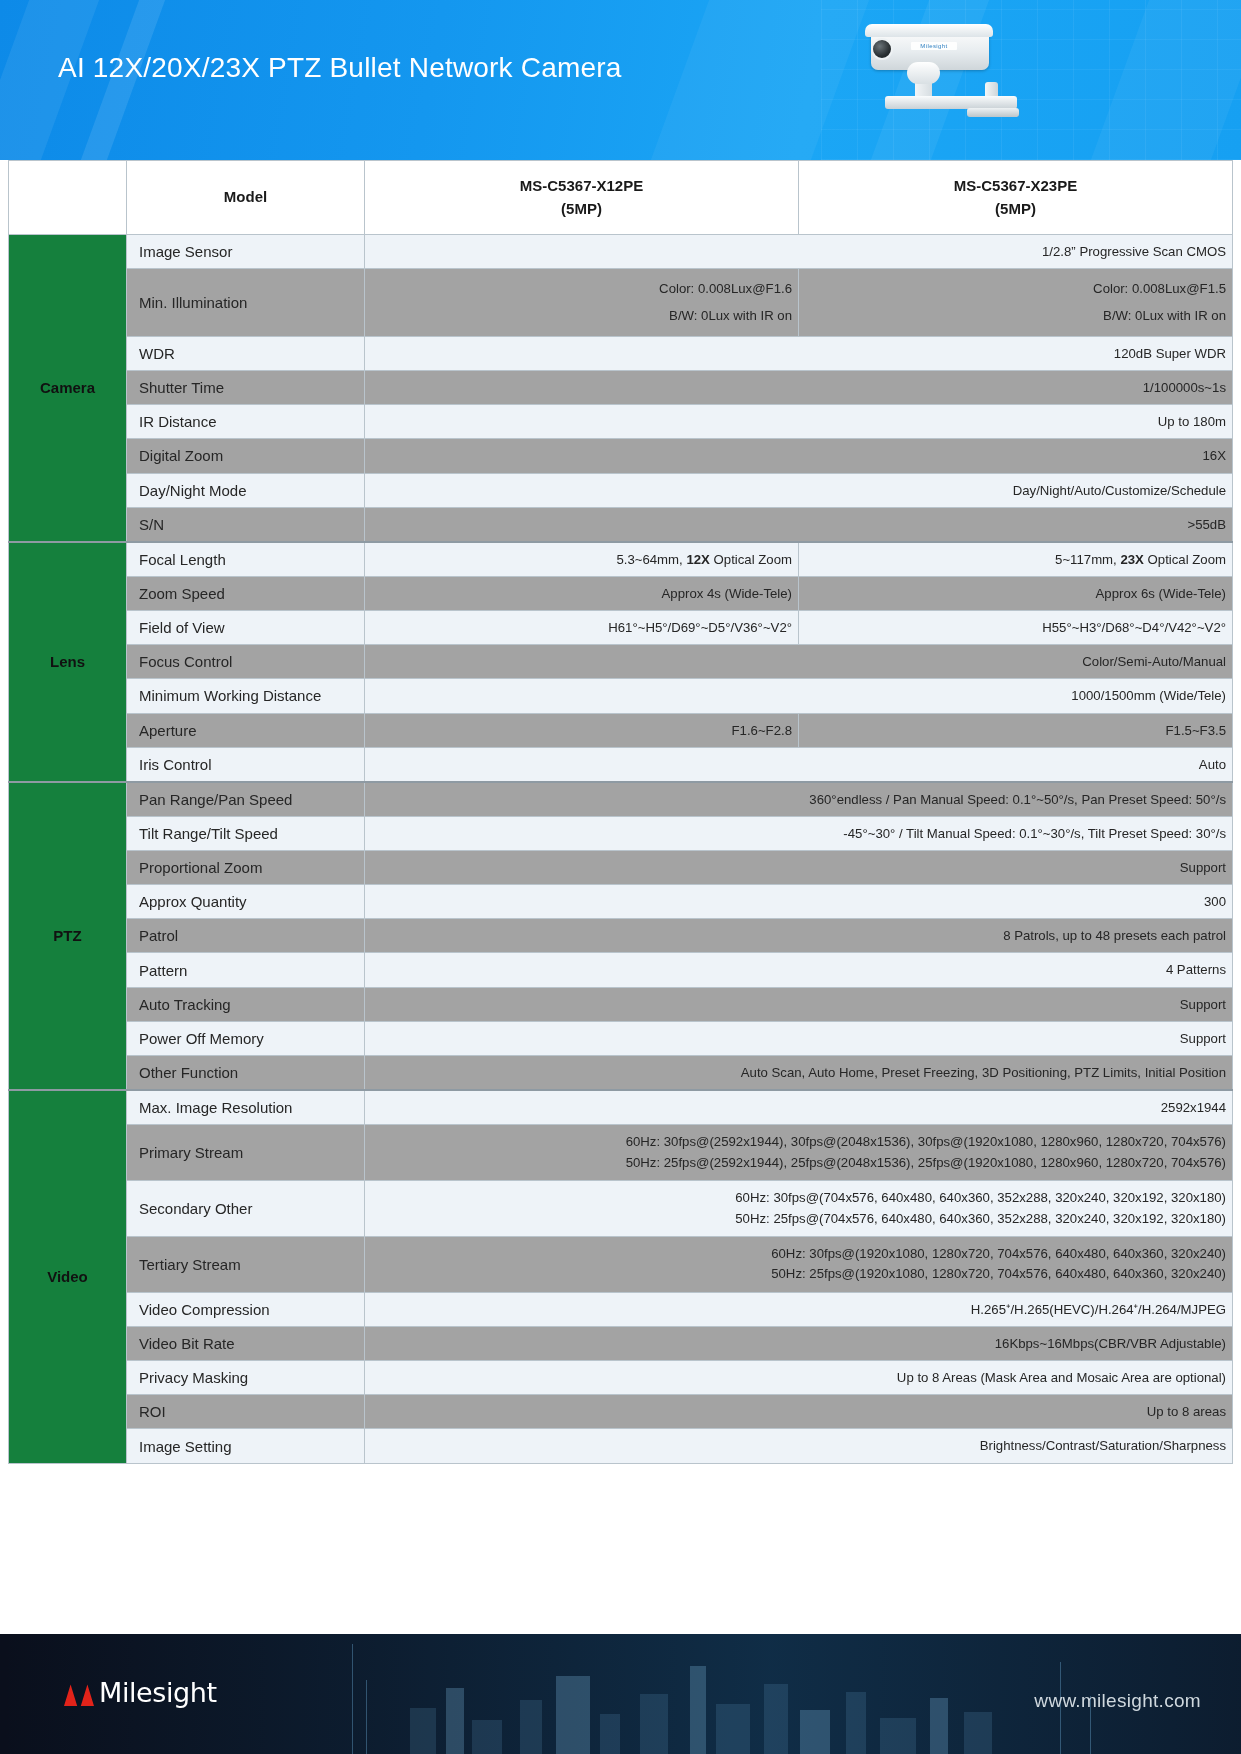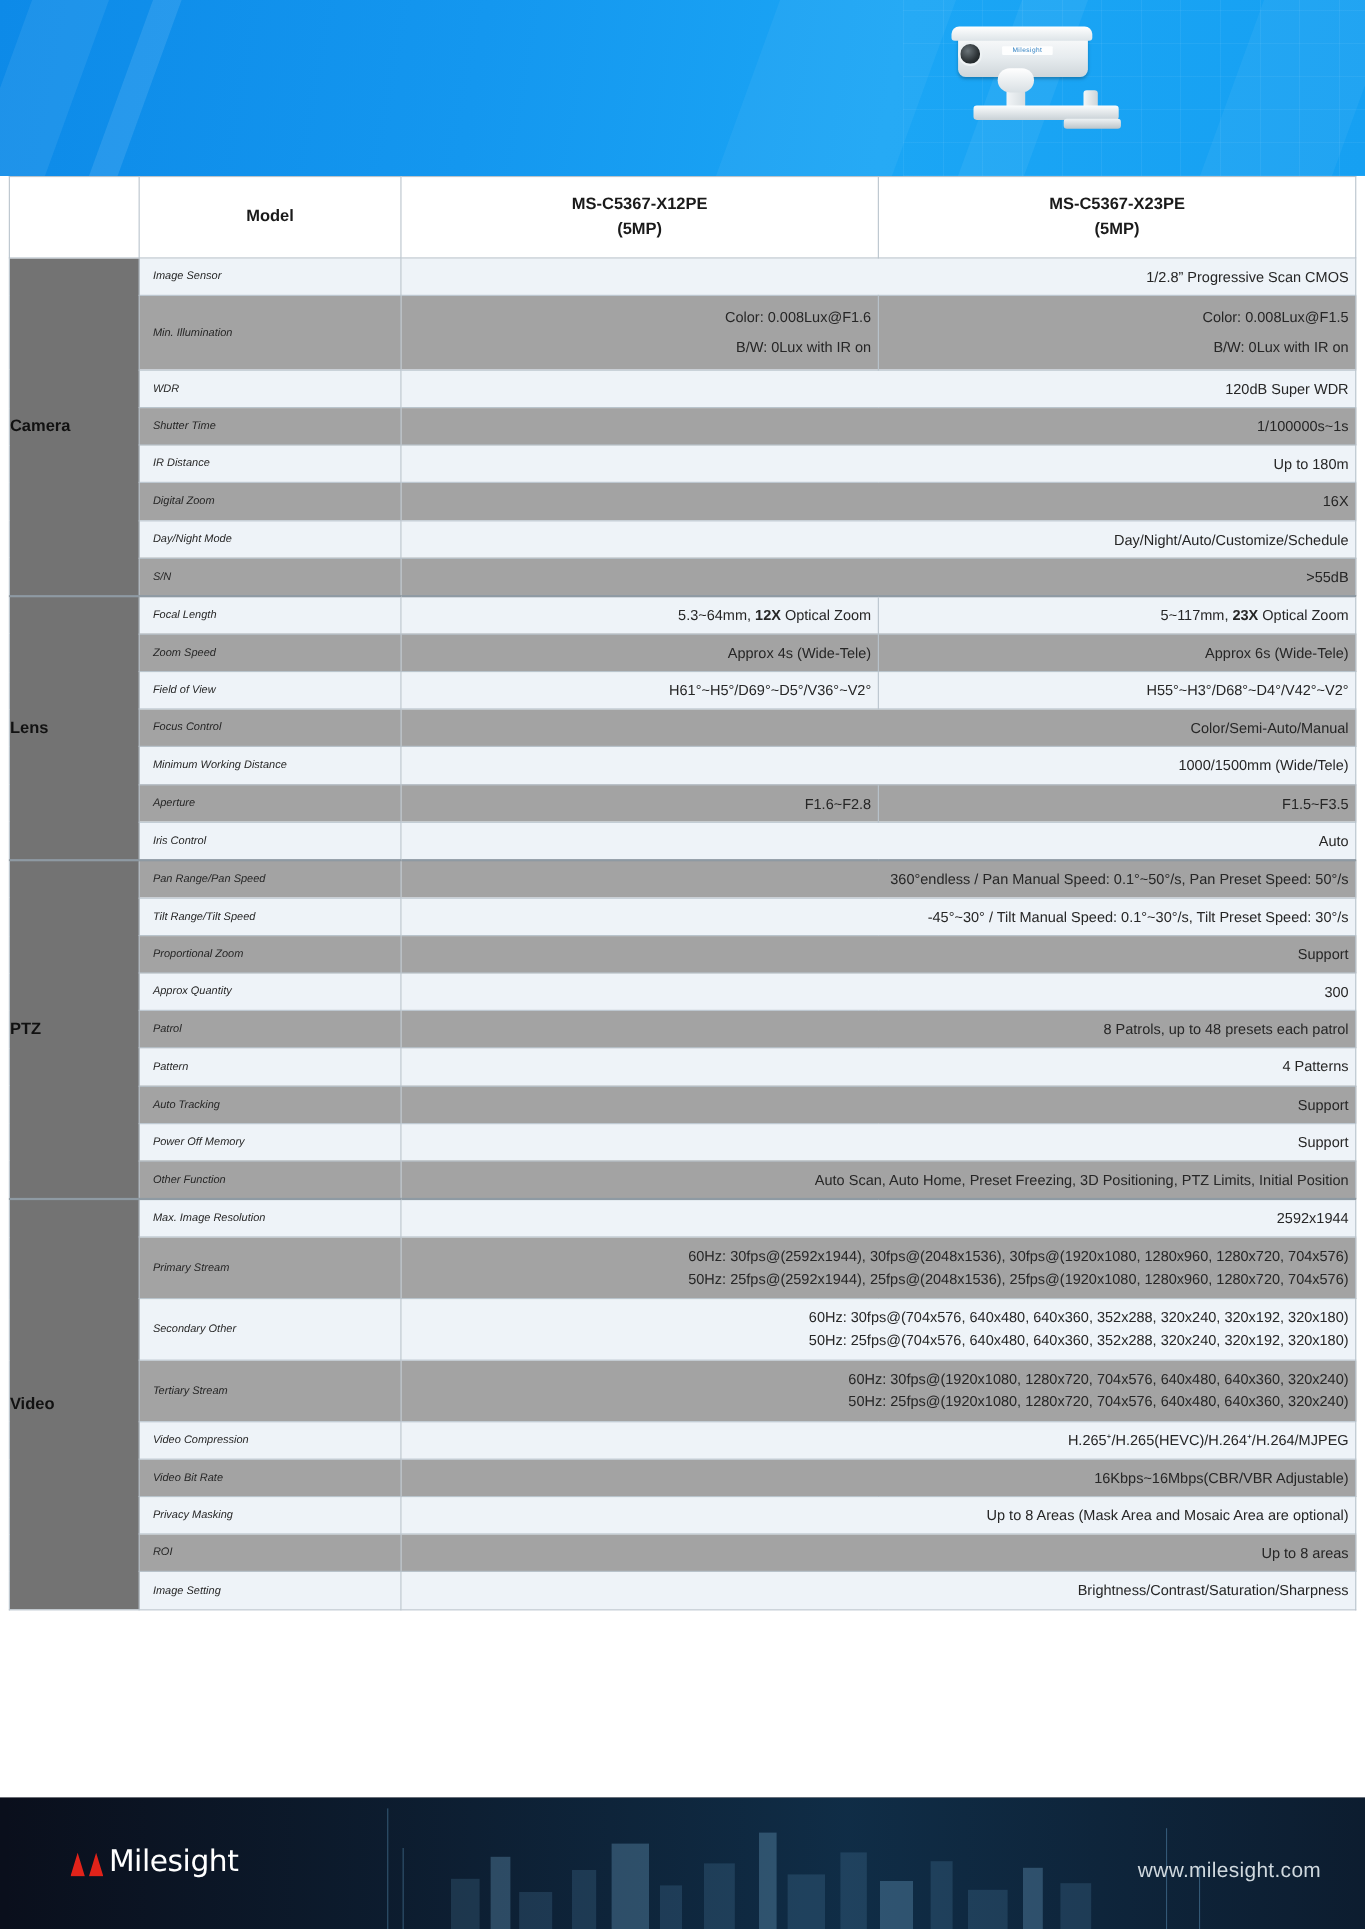--- a/index.html
+++ b/index.html
@@ -111,32 +111,31 @@
     table-layout: fixed;
     font-size: 13.2px;
   }
   table.spec td {
     border: 1px solid #b9c4cc;
     padding: 0;
     vertical-align: middle;
   }
   .cat {
     width: 118px;
-    text-align: left;
+    text-align: center;
     font-weight: bold;
     font-size: 15px;
-    background: #737373;
+    background: #15803d;
     color: #111;
   }
   .lbl {
     width: 238px;
     padding: 7px 0 7px 12px !important;
     color: #262626;
-    font-size: 10px;
-    font-style: italic;
+    font-size: 15px;
   }
   .val {
     text-align: right;
     padding: 7px 6px !important;
     color: #262626;
     font-size: 13.2px;
     line-height: 1.45;
   }
   .shade { background: #eef3f8; }
   .white { background: #a3a3a3; }
@@ -205,20 +204,21 @@
 <body>
 
 <div class="banner">
   <div class="diag d1"></div>
   <div class="diag d2"></div>
   <div class="diag d3"></div>
   <div class="diag d4"></div>
   <div class="diag d5"></div>
   <div class="grid-lines"></div>
 
+  <div class="banner-title">AI 12X/20X/23X PTZ Bullet Network Camera</div>
 
   <div class="cam-art">
     <div class="cam-body"></div>
     <div class="cam-hood"></div>
     <div class="cam-lens"></div>
     <div class="cam-logo">Milesight</div>
     <div class="cam-arm"></div>
     <div class="cam-knuckle"></div>
     <div class="cam-bracket2"></div>
     <div class="cam-bracket"></div>

